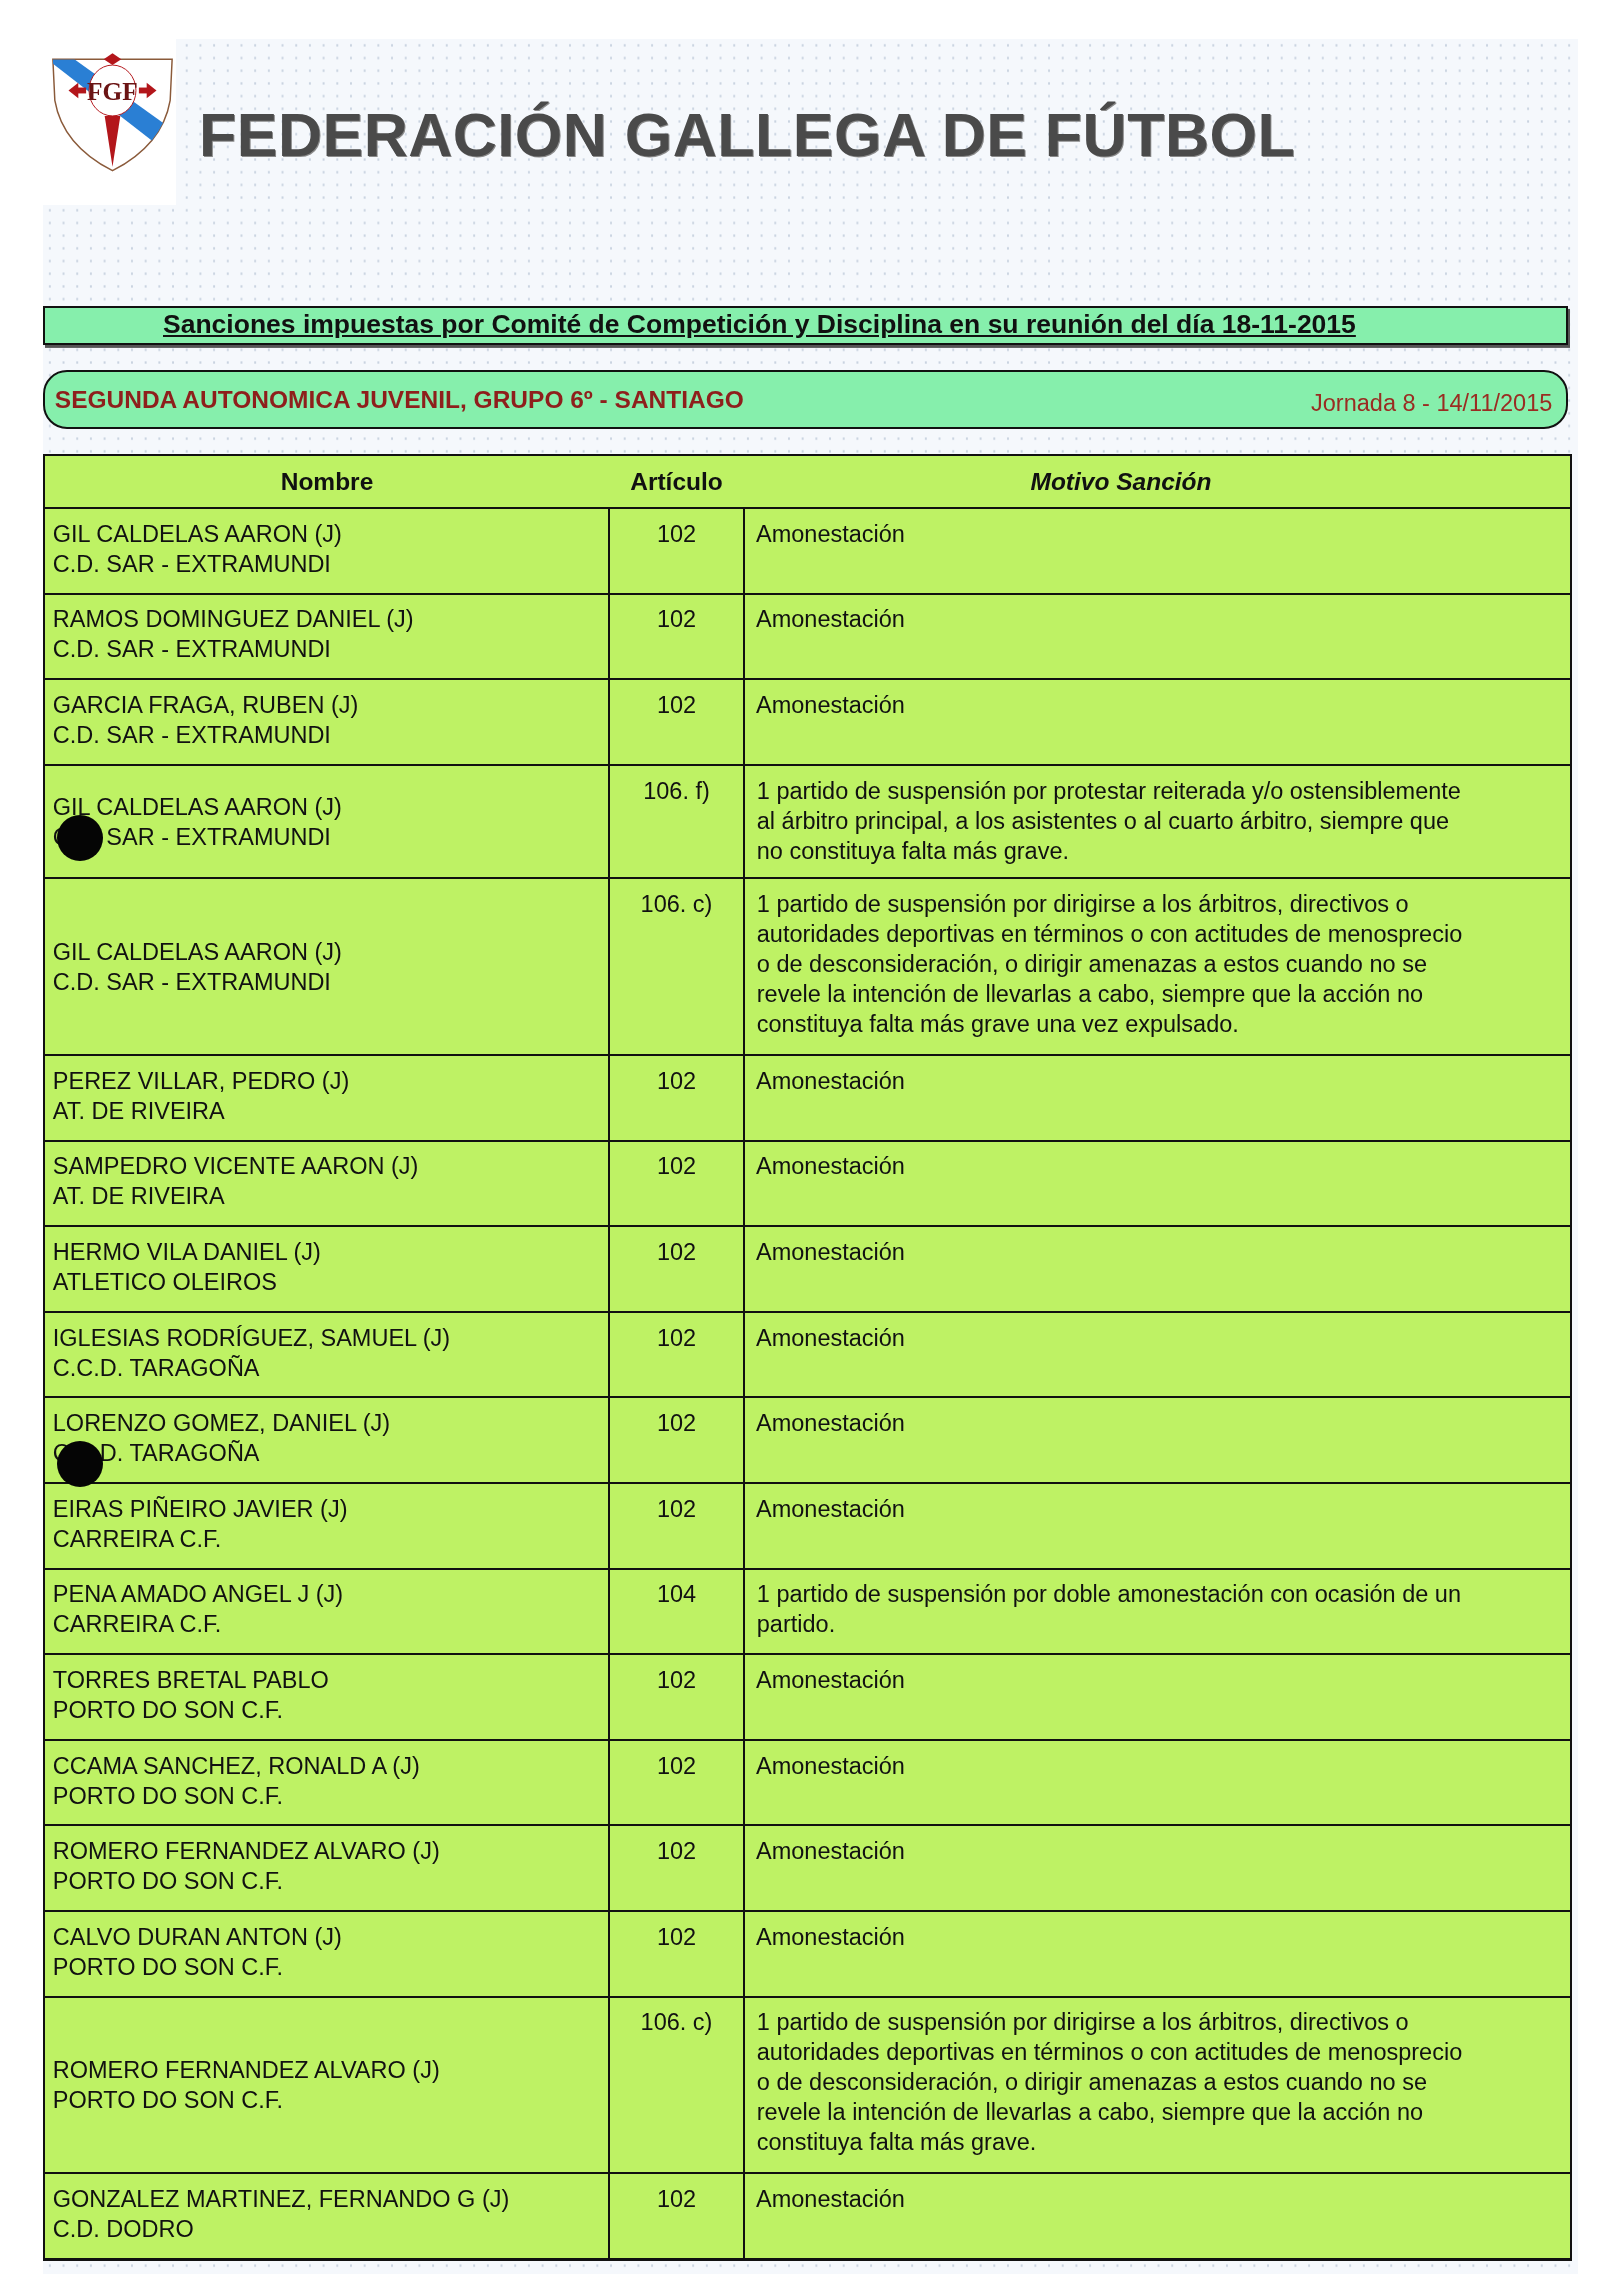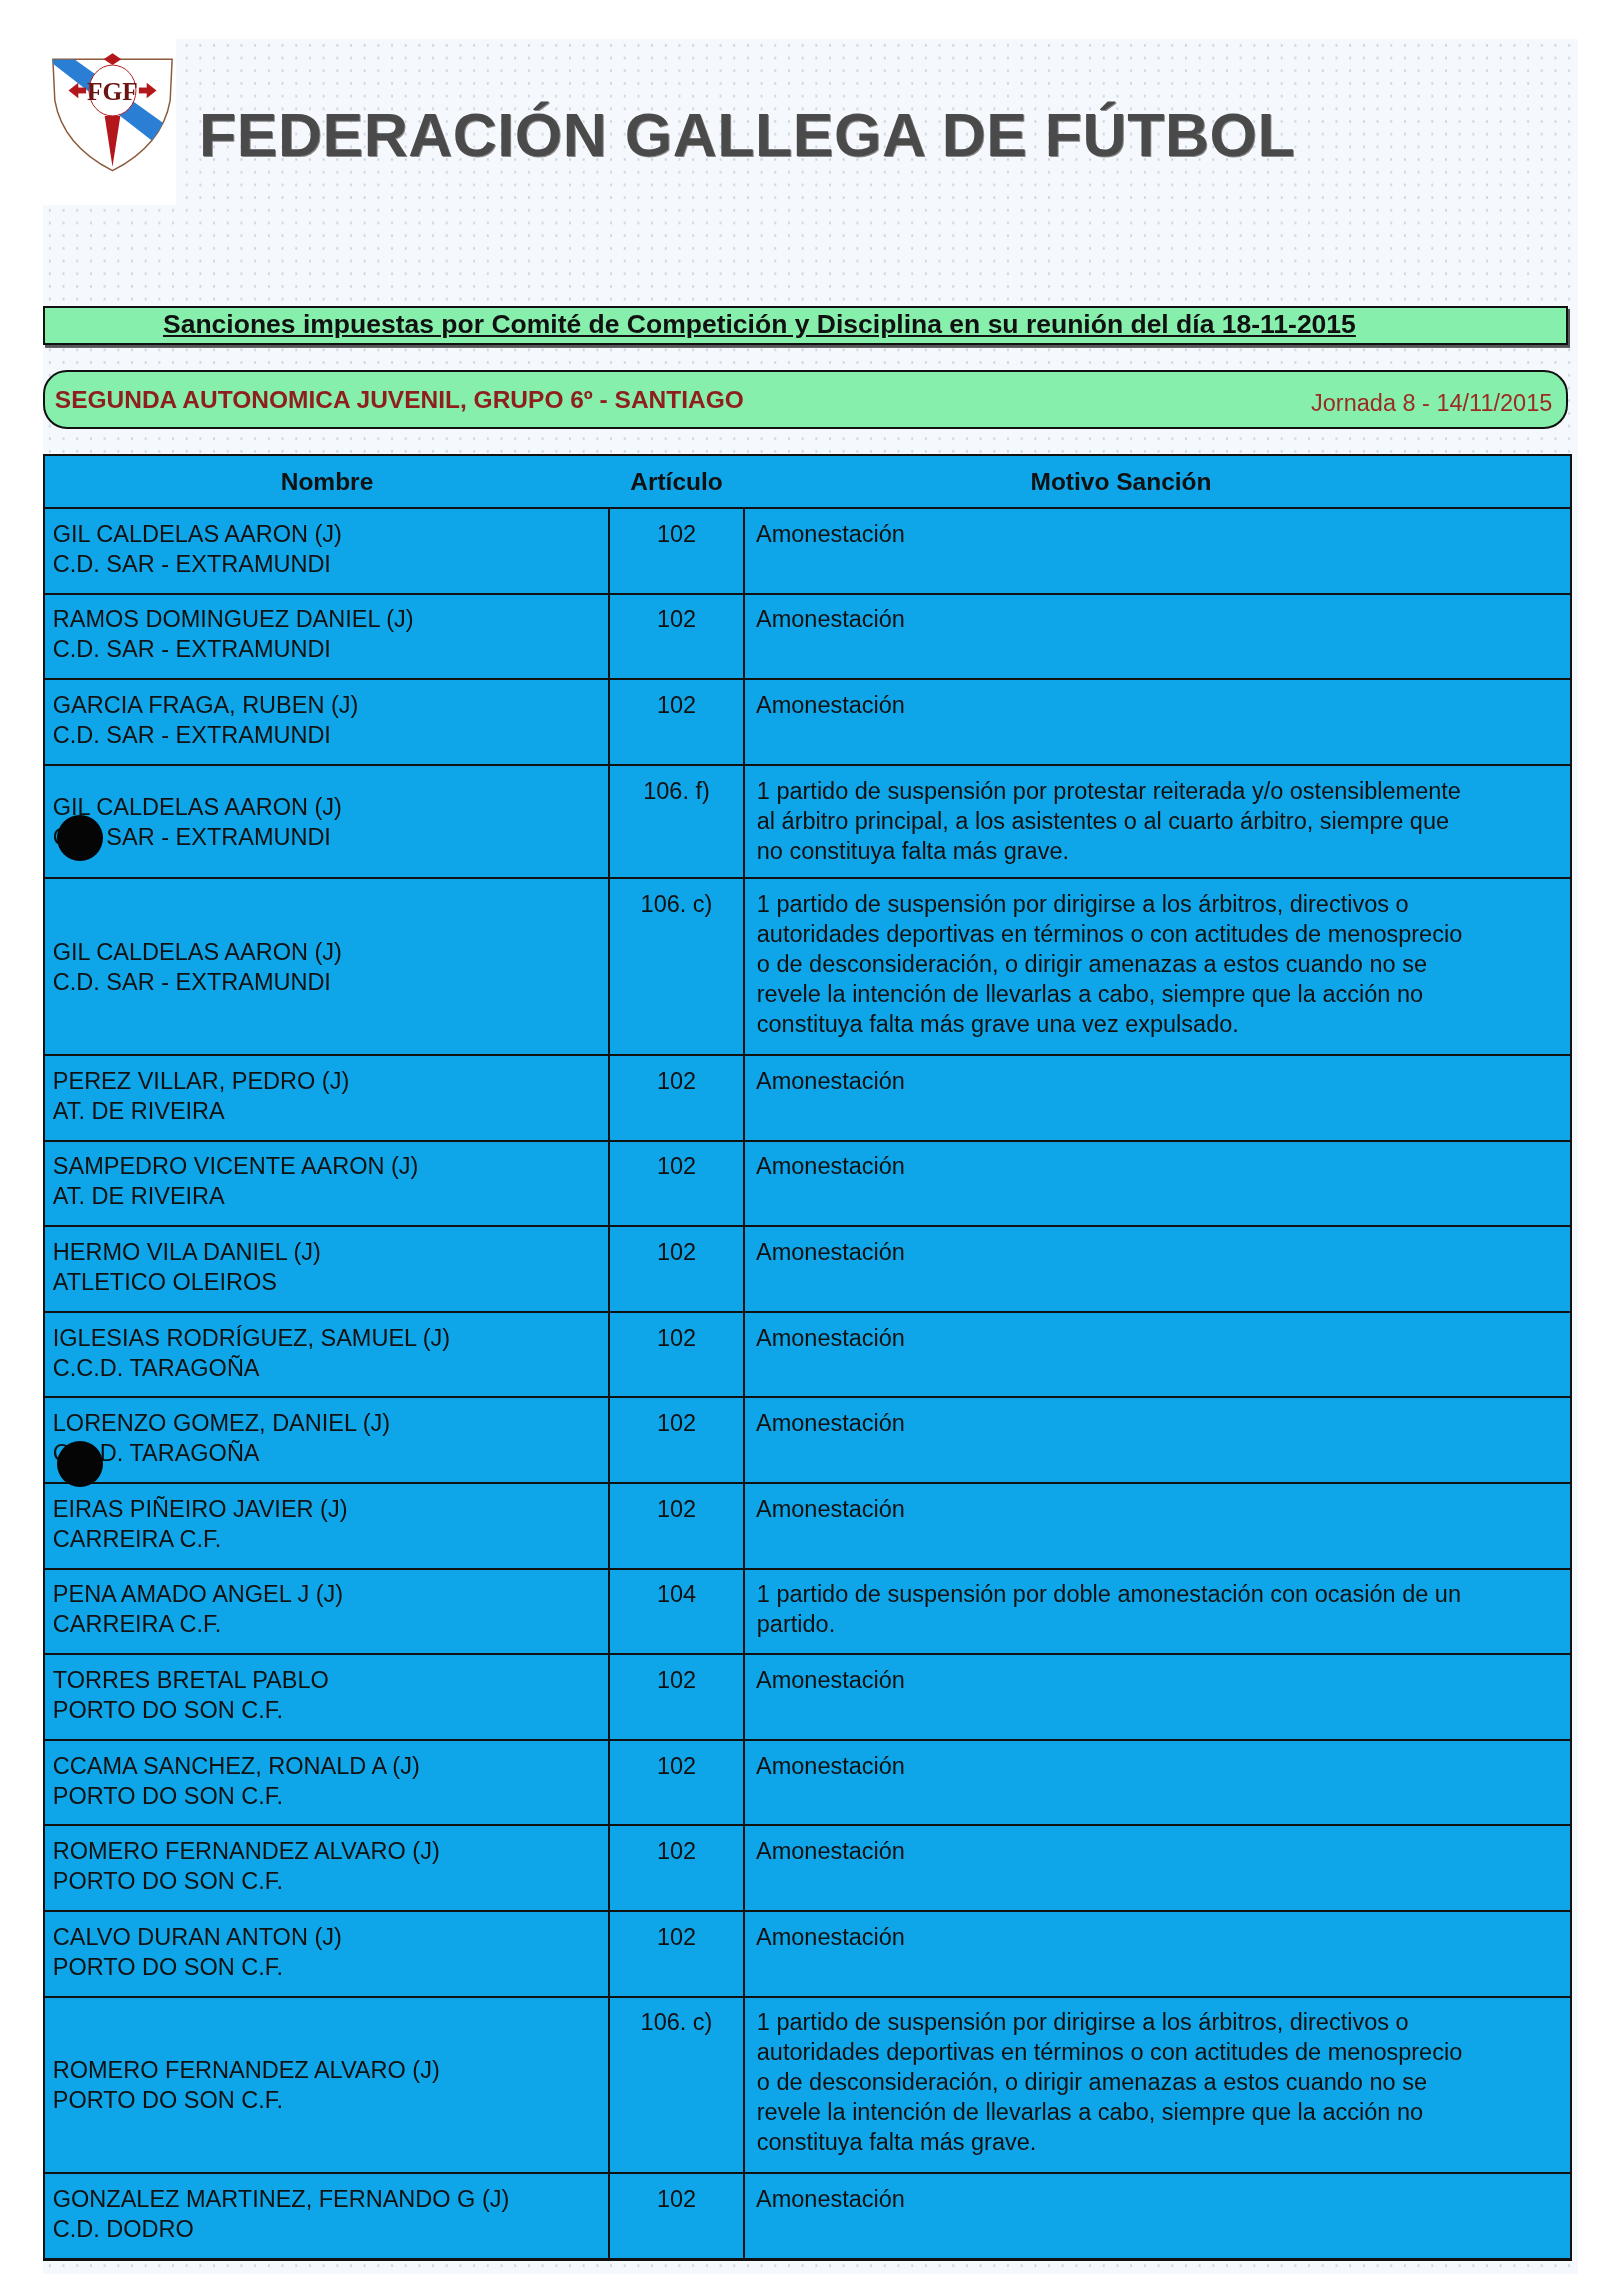--- a/index.html
+++ b/index.html
@@ -100,42 +100,42 @@
       white-space: nowrap;
     }
     .table-wrap {
       position: absolute;
       left: 43px;
       top: 454px;
       width: 1529px;
       border: 2px solid #111;
       border-right-width: 2.9px;
       border-bottom-width: 3.9px;
-      background: #0ea5e9;
+      background: #bef264;
       box-sizing: border-box;
     }
     table.sanctions {
       border-collapse: collapse;
       width: 100%;
       table-layout: fixed;
     }
     table.sanctions col.c-name { width: 564px; }
     table.sanctions col.c-art { width: 135px; }
     table.sanctions col.c-motivo { width: auto; }
     table.sanctions thead th {
       height: 51px;
       font-size: 24.5px;
       font-weight: bold;
       text-align: center;
       vertical-align: middle;
       border-bottom: 2.9px solid #111;
       padding: 0;
     }
     table.sanctions thead th.h-name { padding-left: 0; }
-    table.sanctions thead th.h-motivo { padding-right: 72px; }
+    table.sanctions thead th.h-motivo { padding-right: 72px; font-style: italic; }
     table.sanctions tbody td {
       border-top: 2.9px solid #111;
       font-size: 23.5px;
       line-height: 30px;
       vertical-align: top;
       padding: 9.8px 0 9.8px 7.8px;
     }
     table.sanctions tbody tr:first-child td { border-top: none; }
     table.sanctions tbody td.art {
       border-left: 2px solid #111;

